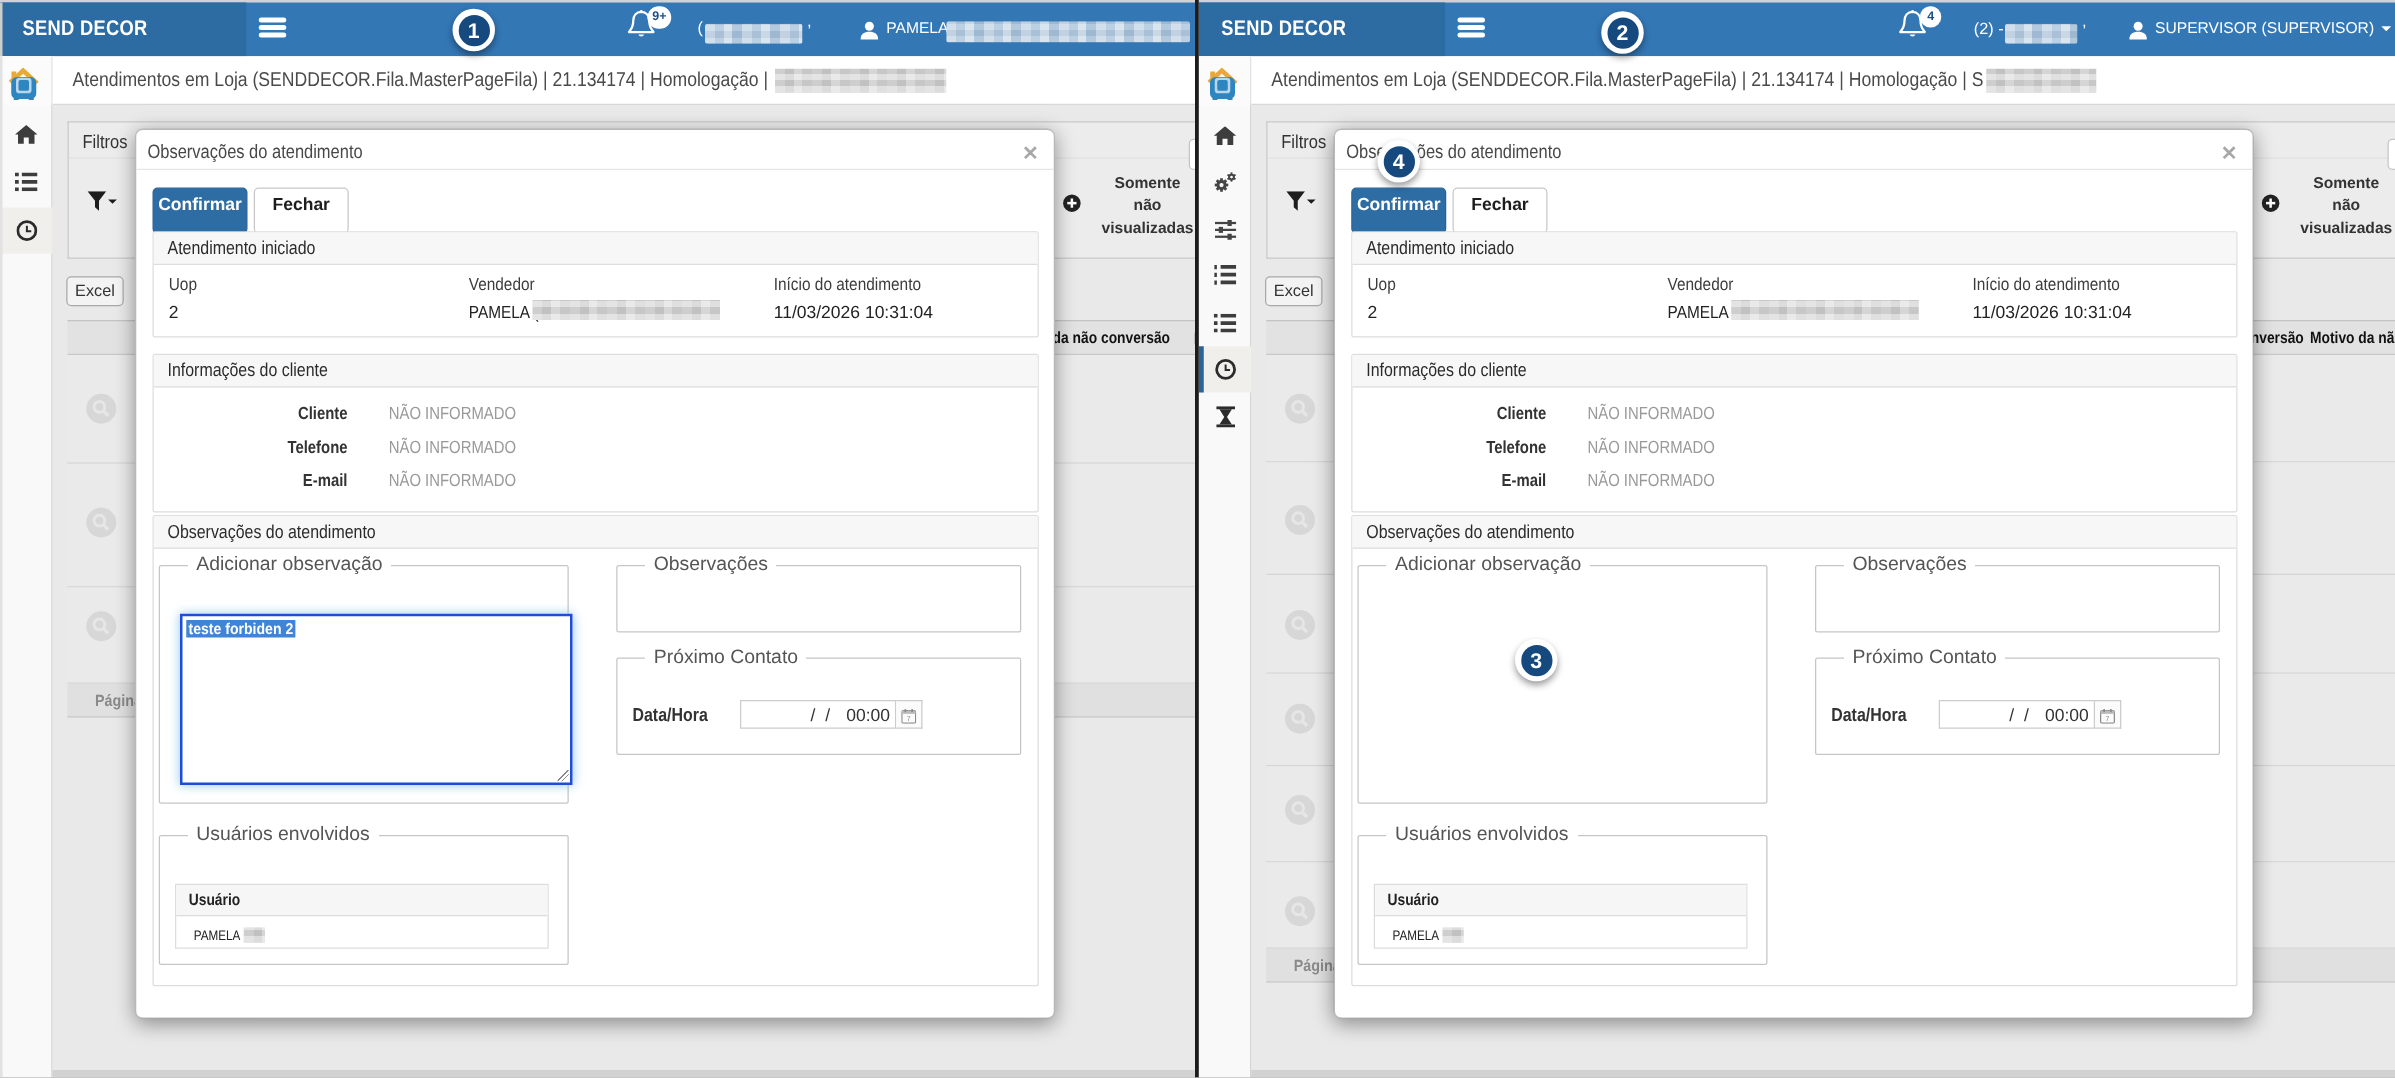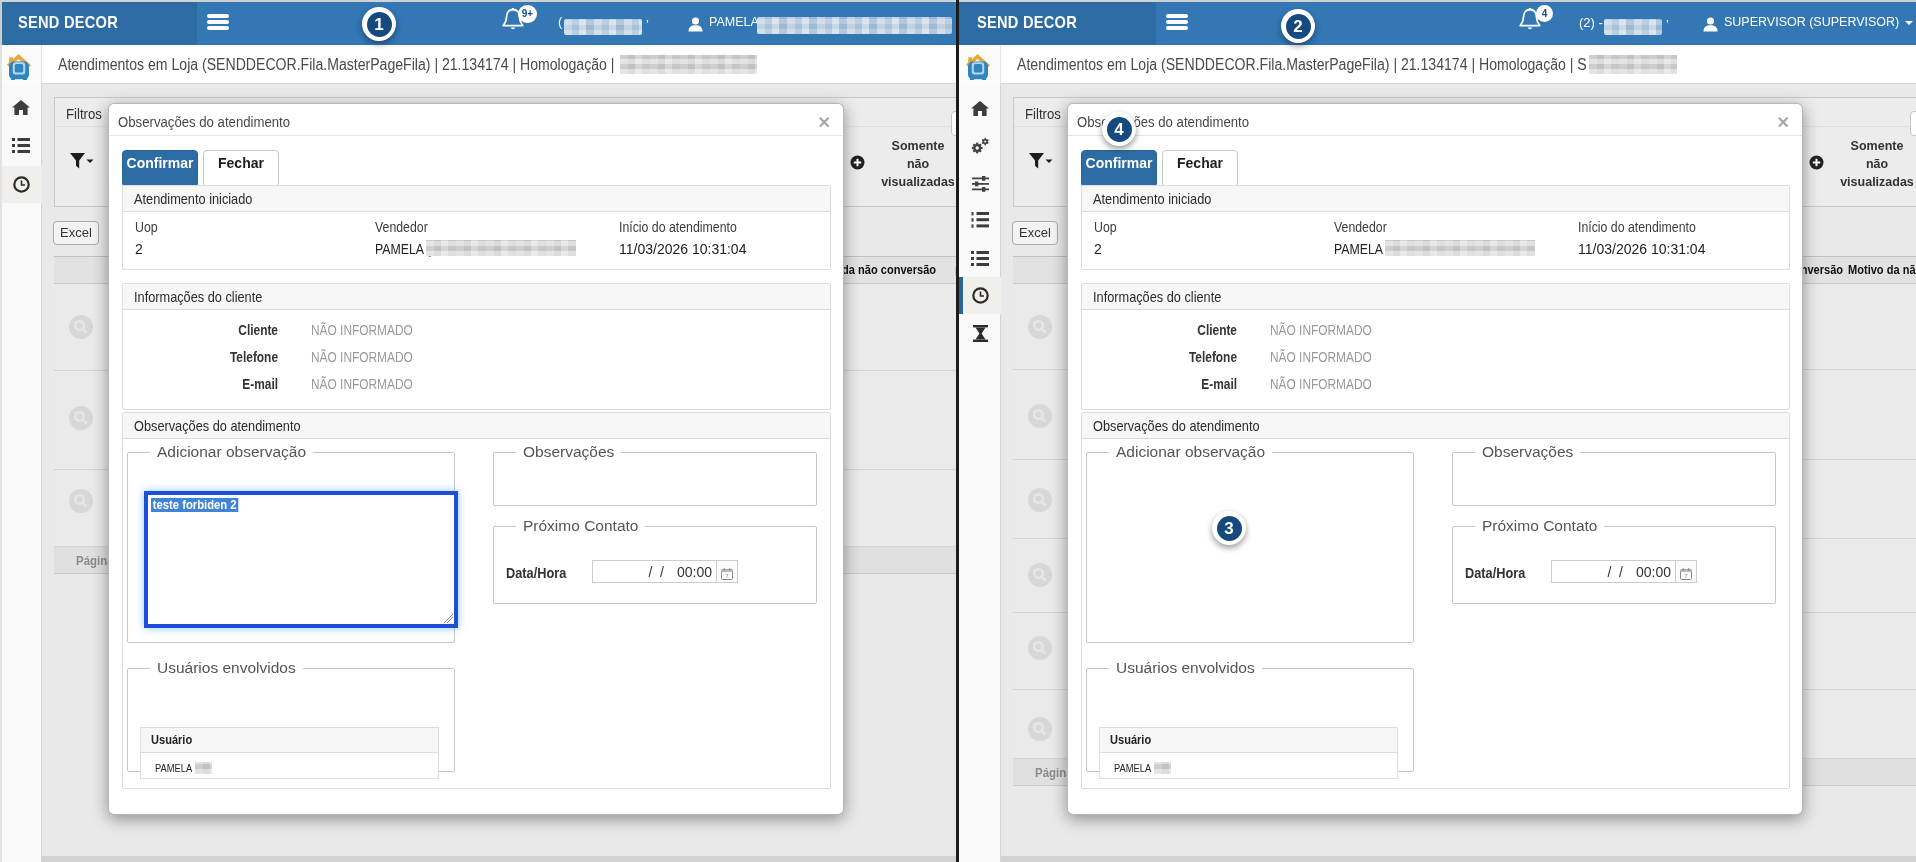--- a/index.html
+++ b/index.html
@@ -60,27 +60,27 @@
 .lbl { position:absolute; font-size:14px; color:#3c3c3c; white-space:nowrap; transform:scaleX(.88); transform-origin:0 50%; }
 .val { position:absolute; font-size:14px; color:#222; white-space:nowrap; }
 .gray { color:#999; transform:scaleX(.85); transform-origin:0 50%; }
 .cxr { transform:scaleX(.85); transform-origin:100% 50%; }
 .rlbl { position:absolute; font-size:14px; font-weight:bold; color:#333; text-align:right; width:80px; transform:scaleX(.85); transform-origin:100% 50%; }
 
 fieldset { position:absolute; border:1px solid #c6c6c6; border-radius:2px; }
 fieldset legend { margin-left:22px; padding:0 7px; font-size:15.5px; color:#555; }
 
 .ta { position:absolute; background:#fff; }
-.taL { border:4px solid #1d4ed8; box-shadow:0 0 8px rgba(82,168,236,.65); }
+.taL { border:2px solid #1d4ed8; box-shadow:0 0 8px rgba(82,168,236,.65); }
 .taR { border:1px solid #bdbdbd; }
 .sel { position:absolute; left:3px; top:3px; background:#3f84d6; color:#fff; font-size:12.5px; font-weight:bold; padding:0 2px; transform:scaleX(.9); transform-origin:0 50%; white-space:nowrap; }
 .resz { position:absolute; right:1px; bottom:1px; width:9px; height:9px; background:
  linear-gradient(135deg, transparent 0 45%, #888 45% 52%, transparent 52% 65%, #888 65% 72%, transparent 72%); }
 
-.utable { position:absolute; left:26px; background:#fff; border:1px solid #ddd;margin-top:20px; }
+.utable { position:absolute; left:26px; background:#fff; border:1px solid #ddd; }
 .utable .uh { height:25px; background:#f6f6f6; border-bottom:1px solid #ddd; font-size:13px; font-weight:bold; color:#222; padding:4px 0 0 10px; }
 .utable .uh span, .utable .ur span.t { display:inline-block; transform:scaleX(.85); transform-origin:0 50%; }
 .utable .ur { height:26px; font-size:11px; color:#222; padding:7px 0 0 14px; }
 
 
 .px { position:absolute; }
 .pxblue { background-image:
   repeating-linear-gradient(0deg, rgba(255,255,255,.15) 0 5px, rgba(0,0,40,.04) 5px 10px),
   repeating-linear-gradient(90deg, #c9dae9 0 8px, #b0c8de 8px 15px, #d2e0ec 15px 22px, #a6c0d8 22px 30px); }
 .pxgray { background-image:

